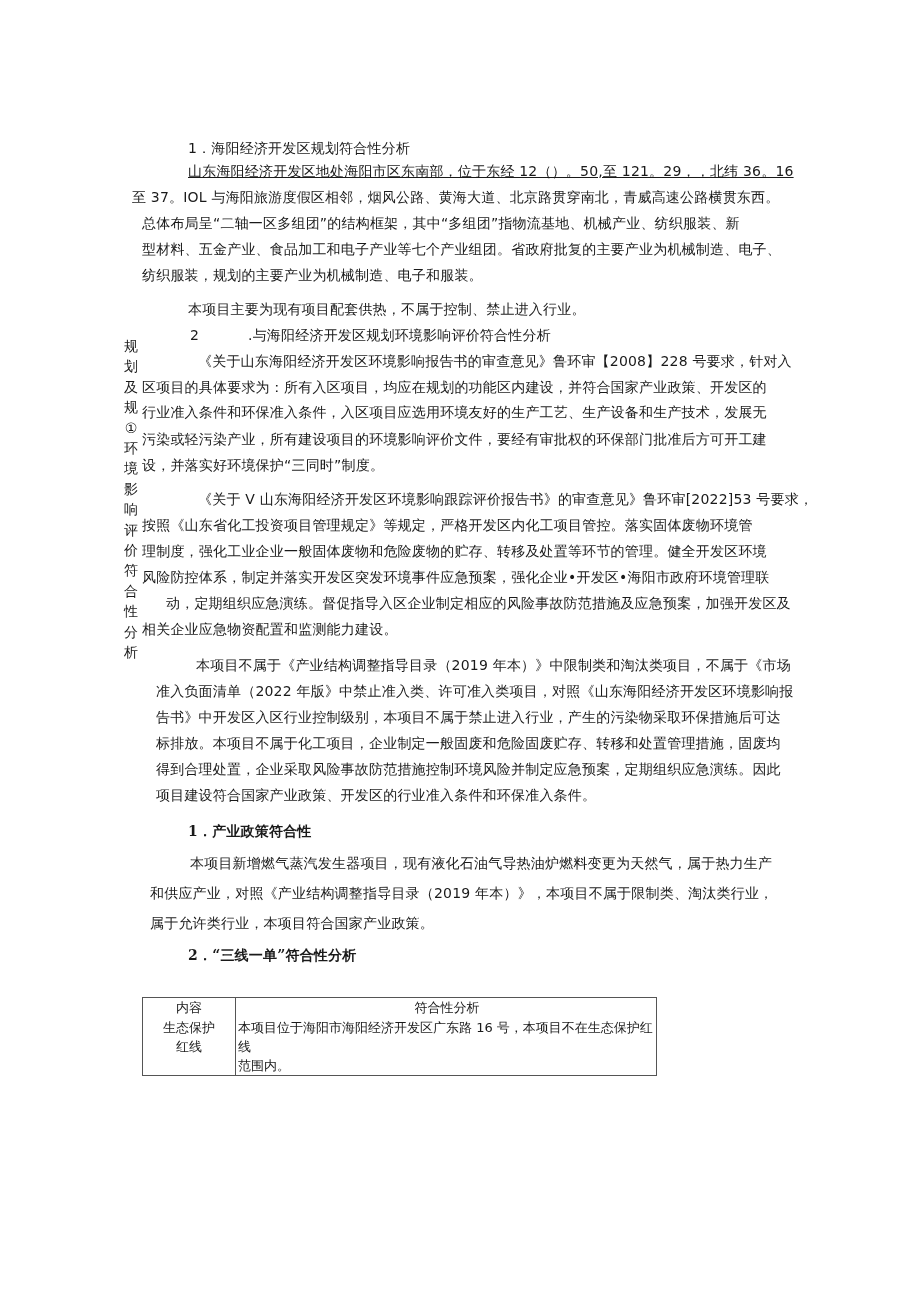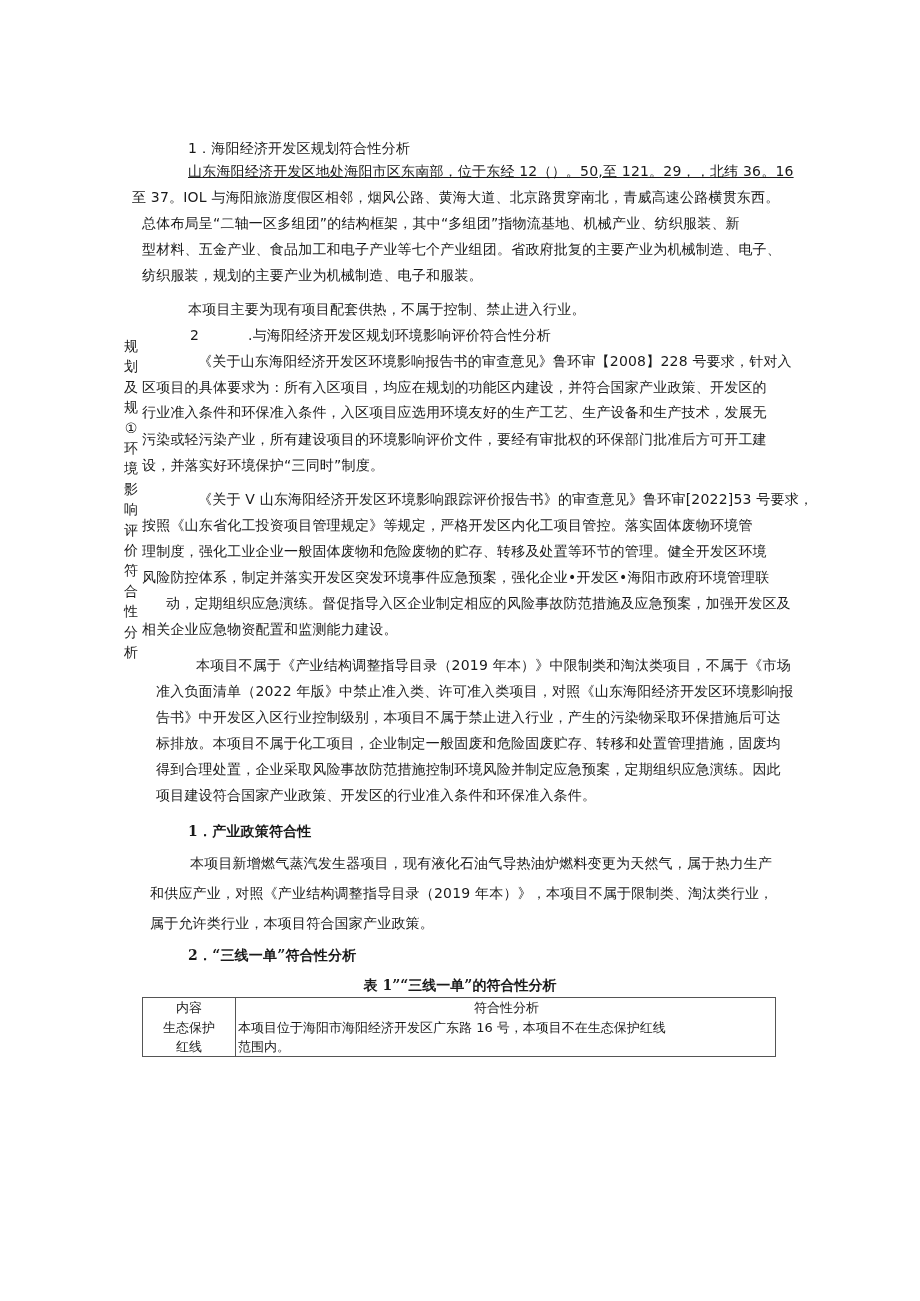--- a/index.html
+++ b/index.html
@@ -6,21 +6,21 @@
   body { width: 920px; height: 1301px; position: relative; overflow: hidden;
          font-family: "DejaVu Sans", "Liberation Sans", sans-serif; color: #1a1a1a; }
   .page { position: absolute; left: 0; top: 0; width: 920px; height: 1301px; }
   .line { position: absolute; font-size: 14px; line-height: 20px; white-space: nowrap; letter-spacing: 0.2px; }
   .bold { font-weight: bold; font-family: "DejaVu Serif", "Liberation Serif", serif; }
   .side-label { position: absolute; left: 122px; top: 336px; width: 18px; font-size: 14px;
                 line-height: 20.4px; text-align: center; }
   .side-label span { display: block; }
   .caption { position: absolute; left: 0; width: 920px; top: 977px; text-align: center;
              font-size: 14px; font-weight: bold; font-family: "DejaVu Serif", "Liberation Serif", serif; }
-  table.tbl { position: absolute; left: 142px; top: 997px; width: 634px; border-collapse: collapse;
+  table.tbl { position: absolute; left: 142px; top: 997px; width: 515px; border-collapse: collapse;
               font-size: 13px; }
   table.tbl td { border: 1px solid #555; padding: 0; vertical-align: top; line-height: 19px; }
   .c1 { width: 92px; text-align: center; }
   .c2 { text-align: left; padding-left: 2px !important; }
   .hdr td { text-align: center; height: 20px; border-bottom: none !important; }
   .row td { border-top: none !important; margin-top: 23px; }
   .c2-hdr { text-align: center !important; }
 </style>
 </head>
 <body>
@@ -77,21 +77,20 @@
   <div class="line" style="left:156px; top:759px;">得到合理处置，企业采取风险事故防范措施控制环境风险并制定应急预案，定期组织应急演练。因此</div>
   <div class="line" style="left:156px; top:785px;">项目建设符合国家产业政策、开发区的行业准入条件和环保准入条件。</div>
 
   <div class="line bold" style="left:188px; top:821px;">1．产业政策符合性</div>
   <div class="line" style="left:190px; top:853px;">本项目新增燃气蒸汽发生器项目，现有液化石油气导热油炉燃料变更为天然气，属于热力生产</div>
   <div class="line" style="left:150px; top:883px;">和供应产业，对照《产业结构调整指导目录（2019 年本）》，本项目不属于限制类、淘汰类行业，</div>
   <div class="line" style="left:150px; top:913px;">属于允许类行业，本项目符合国家产业政策。</div>
 
   <div class="line bold" style="left:188px; top:945px;">2．“三线一单”符合性分析</div>
 
-  <div class="caption">表 1”“三线一单”的符合性分析</div>
   <table class="tbl">
     <tbody>
         <tr class="hdr">
       <td class="c1">内容</td>
       <td class="c2 c2-hdr">符合性分析</td>
     </tr>
     <tr class="row">
       <td class="c1">
         <div>生态保护</div>
         <div>红线</div>

